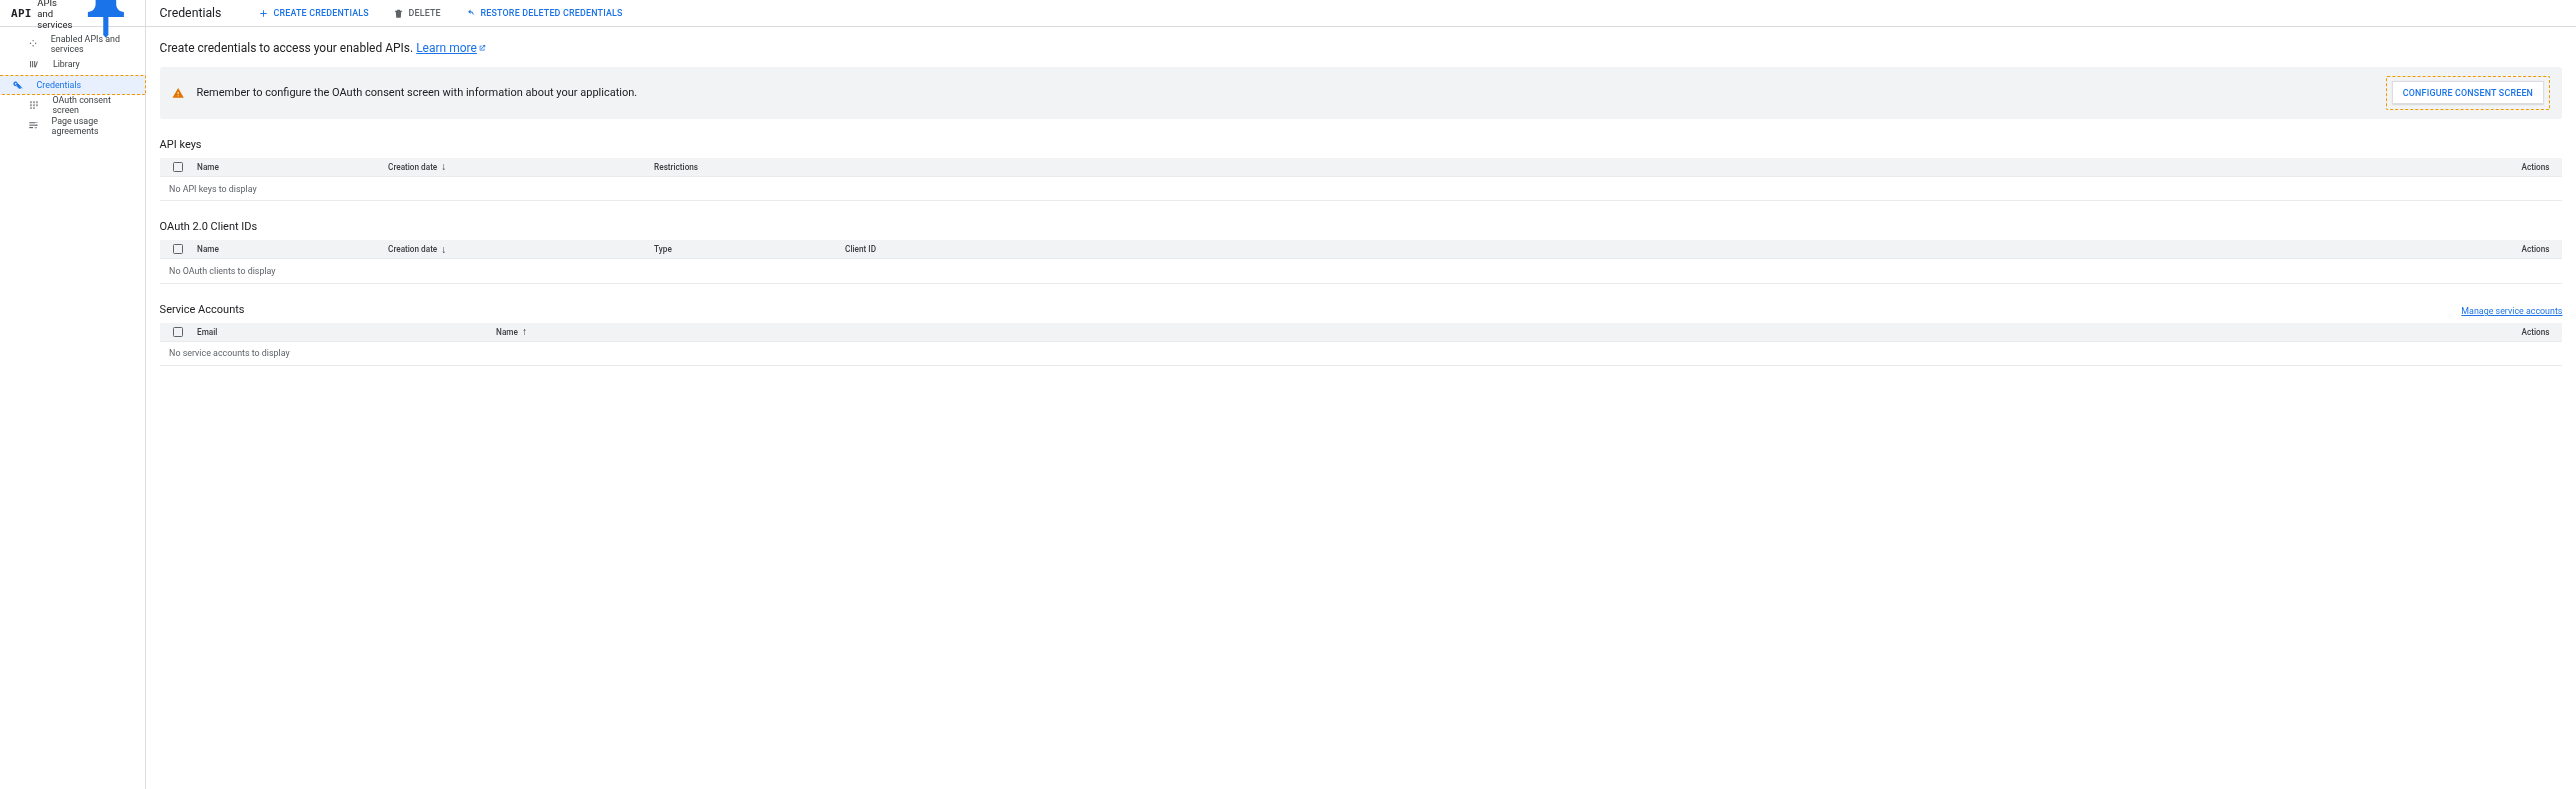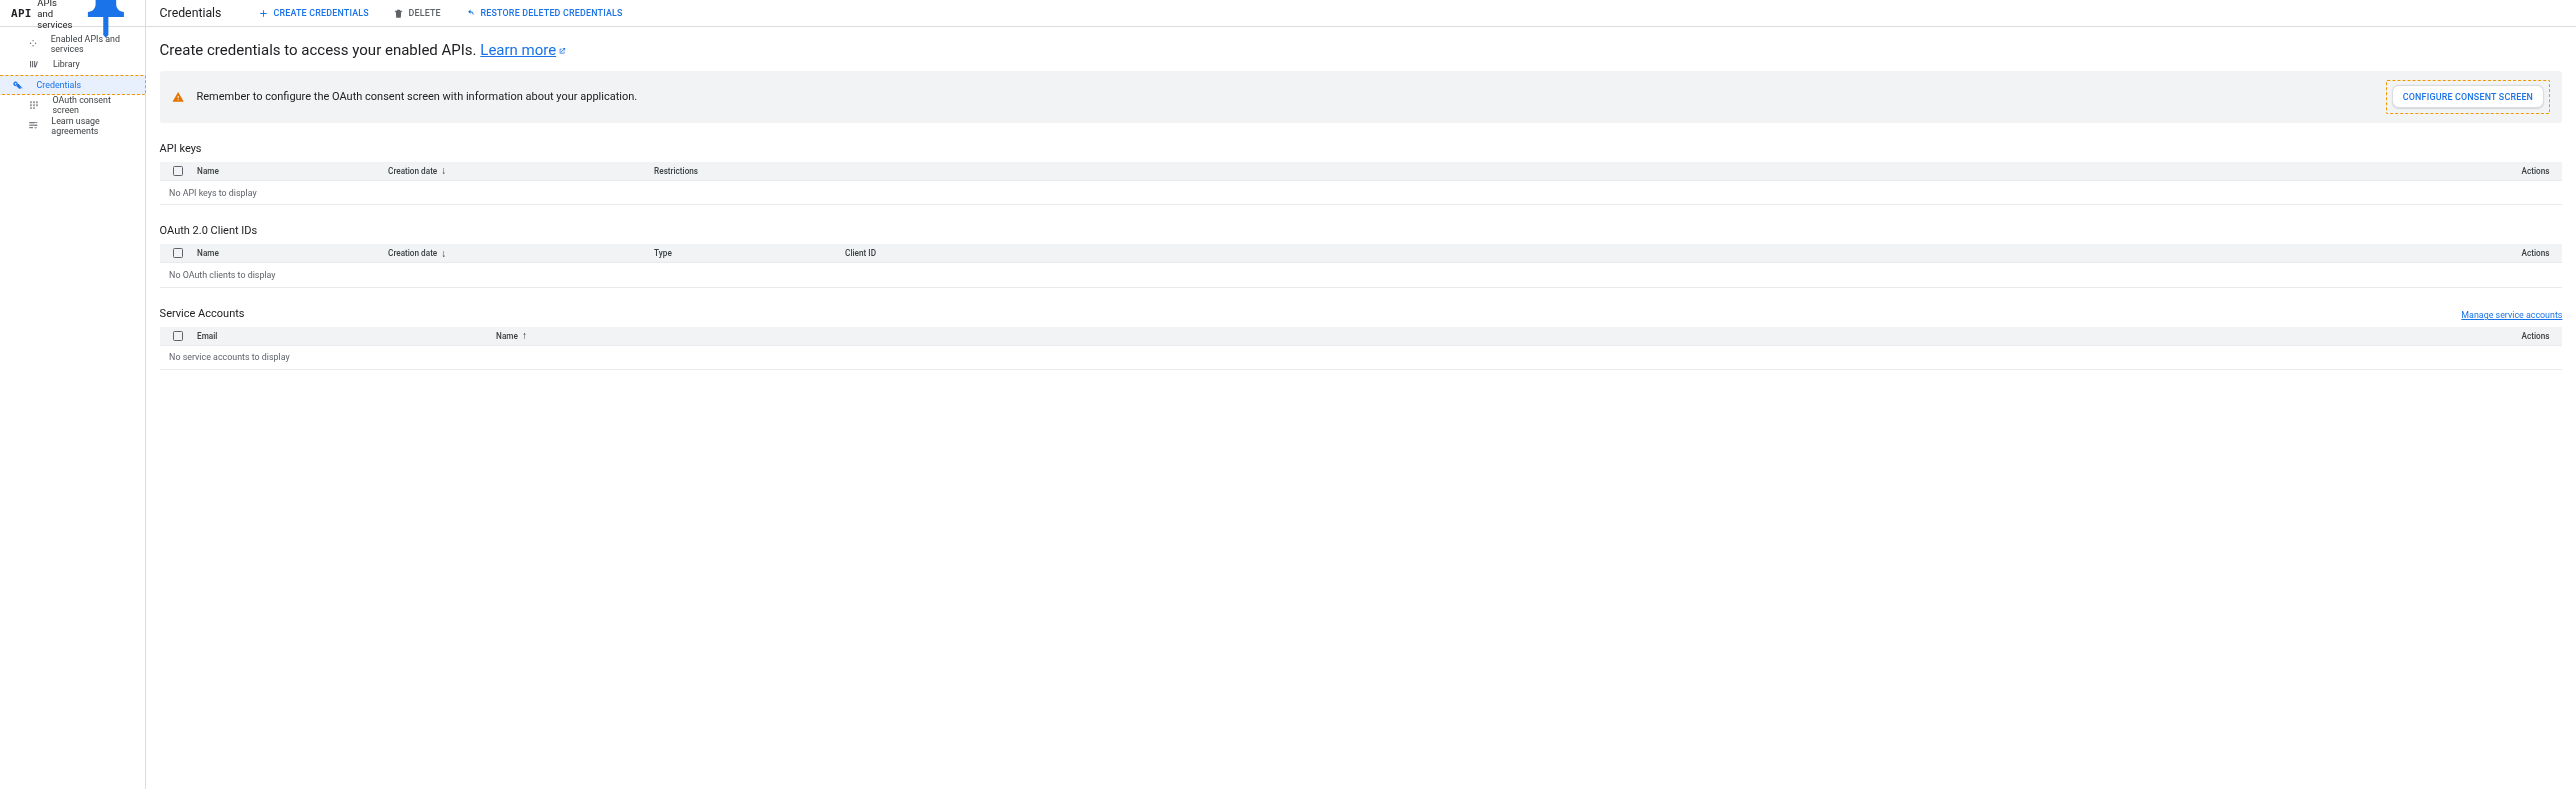--- a/index.html
+++ b/index.html
@@ -110,21 +110,21 @@
       font-family: inherit;
     }
     .btn-blue { color: #1a73e8; }
     .btn-gray { color: #5f6368; }
     .btn-icon { width: 11px; height: 11px; display:flex; align-items:center; justify-content:center;}
     .content {
       padding: 13.6px;
     }
     .intro {
       margin-bottom: 12.3px;
-      font-size: 15px;
+      font-size: 12px;
     }
     .intro a { color: #1a73e8; text-decoration: underline; }
     .banner {
       background: #f1f3f4;
       border-radius: 2.7px;
       display: flex;
       align-items: center;
       padding: 9.5px 12.3px;
       margin-bottom: 19px;
       gap: 12.3px;
@@ -132,21 +132,21 @@
     .banner-warn-icon { color: #e37400; width:12.3px;height:12.3px;display:flex;align-items:center;justify-content:center;}
     .banner-text { flex: 1; font-size: 11px; }
     .banner-btn-wrap {
       border: 1.4px dashed #f29900;
       padding: 4.1px 5.5px;
       border-radius: 1.4px;
     }
     .banner-btn {
       background: #fff;
       border: 0.7px solid #dadce0;
-      border-radius: 7px;
+      border-radius: 1px;
       box-shadow: 0 0.7px 1.4px rgba(60,64,67,0.15);
       color: #1a73e8;
       font-size: 8.9px;
       font-weight: 500;
       letter-spacing: 0.2px;
       text-transform: uppercase;
       padding: 5.5px 9.5px;
       cursor: pointer;
       font-family: inherit;
     }
@@ -256,21 +256,21 @@
         </span>
         <span>OAuth consent screen</span>
       </div>
       <div class="sidebar-item">
         <span class="sidebar-item-icon">
           <svg viewBox="0 0 24 24" fill="currentColor">
               <path d="M3 17h8v2H3v-2zm0-6h18v2H3v-2zm0-6h18v2H3V5zm14 12l1.5-1.5L20 17l-3 3-3-3 1.5-1.5L17 17z" fill-opacity="0.7"></path>
               <path d="M3 6h12v2H3V6zm0 5h12v2H3v-2zm0 5h8v2H3v-2zm15-6l3 3-1 1-2-2-2 2-1-1 3-3z"></path>
             </svg>
         </span>
-        <span>Learn usage agreements</span>
+        <span>Page usage agreements</span>
       </div>
     </div>
   </div>
 
   <div class="main">
     <div class="topbar">
       <span class="page-title">Credentials</span>
       <button class="btn btn-blue">
         <span class="btn-icon">
           <svg viewBox="0 0 24 24" fill="currentColor">

